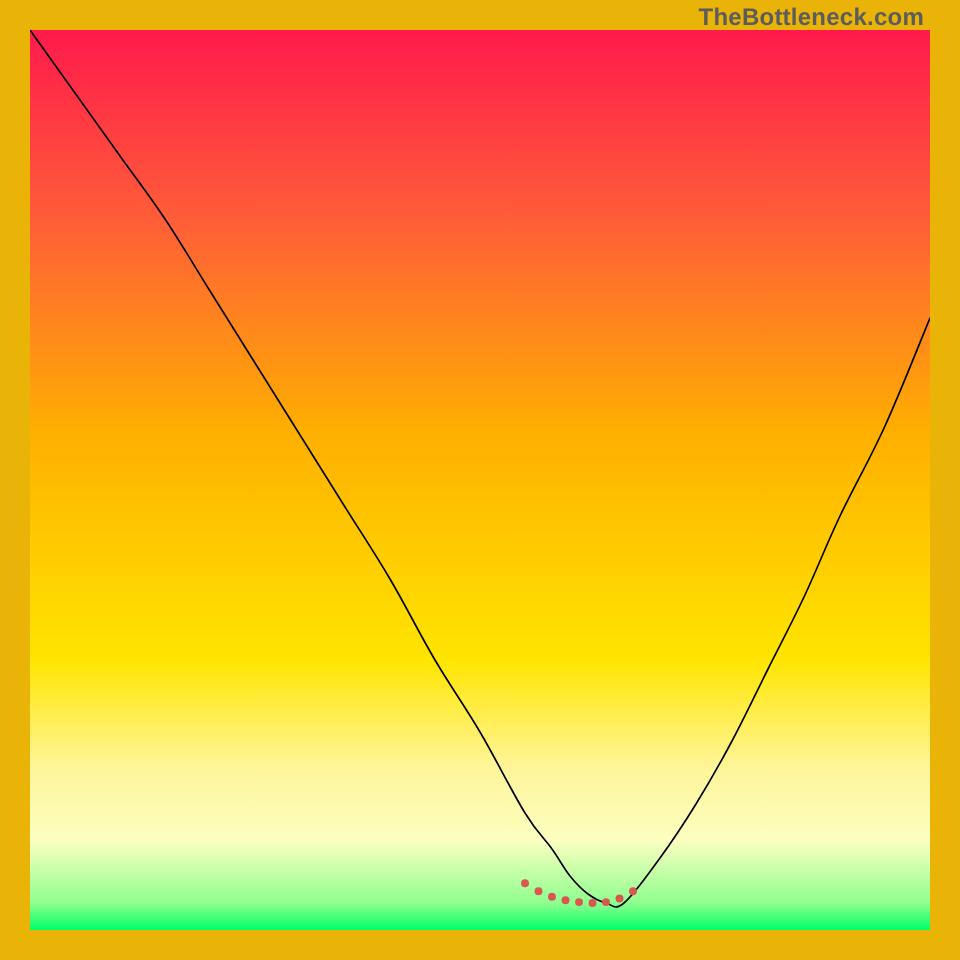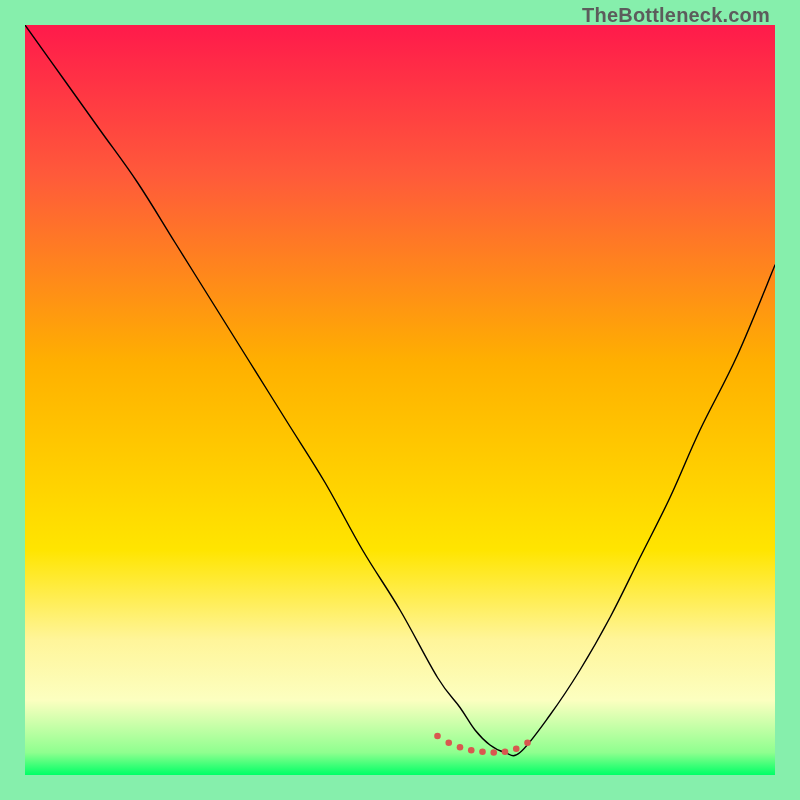--- a/index.html
+++ b/index.html
@@ -1,21 +1,21 @@
 <!DOCTYPE html>
 <html><head>
 <meta charset="utf-8">
 <style>
   * { margin: 0; padding: 0; box-sizing: border-box; }
   html, body { width: 800px; height: 800px; background: #000; overflow: hidden; }
   .frame {
     position: relative;
     width: 800px;
     height: 800px;
-    background: #86efac;
+    background: #eab308;
   }
   .plot-area {
     position: absolute;
     left: 25px;
     top: 25px;
     width: 750px;
     height: 750px;
   }
   .watermark {
     position: absolute;

